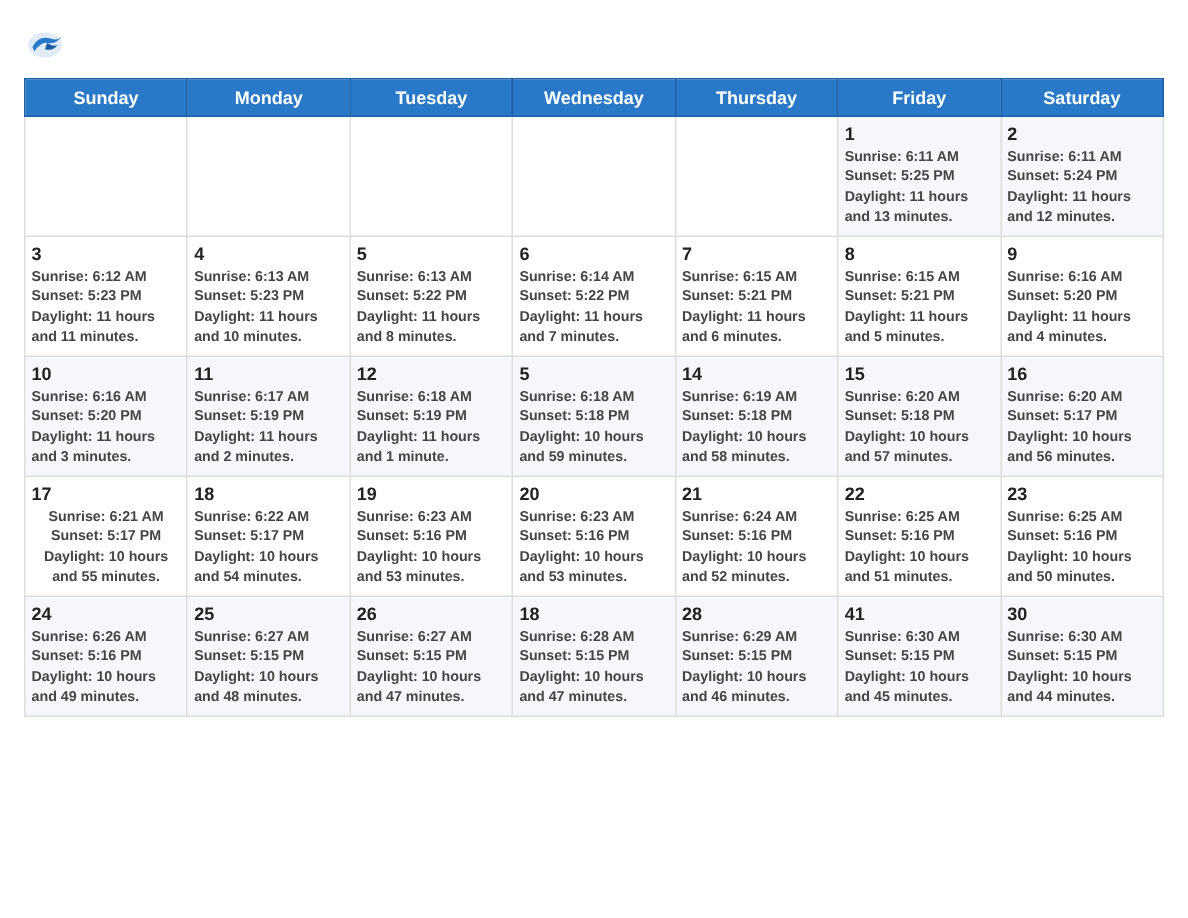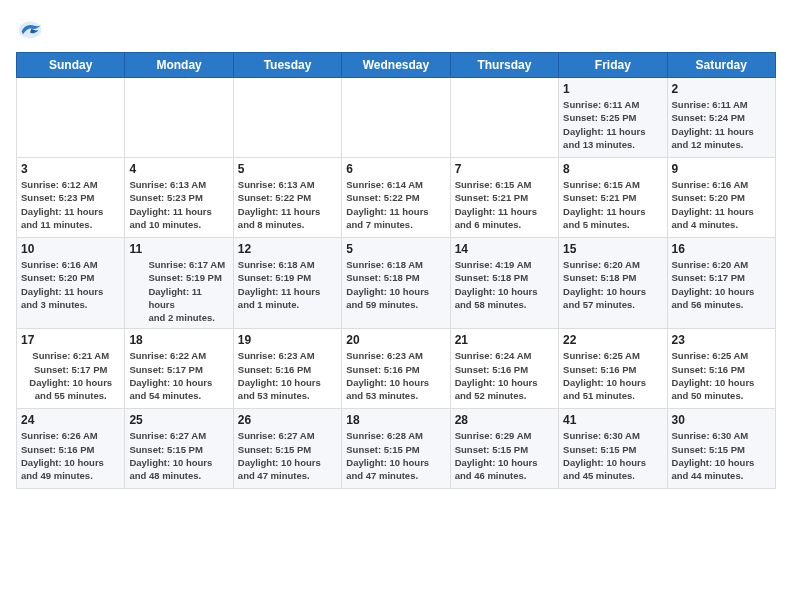--- a/index.html
+++ b/index.html
@@ -199,42 +199,42 @@
       <tr>
         <td>
           <span class="day-number">10</span>
           <div class="day-info" style="white-space: pre-line;">Sunrise: 6:16 AM
 Sunset: 5:20 PM
 Daylight: 11 hours
 and 3 minutes.</div>
         </td>
         <td>
           <span class="day-number">11</span>
-          <div class="day-info" style="white-space: pre-line; margin-left: 19px;">Sunrise: 6:17 AM
+          <div class="day-info" style="white-space: pre-line;">Sunrise: 6:17 AM
 Sunset: 5:19 PM
 Daylight: 11 hours
 and 2 minutes.</div>
         </td>
         <td>
           <span class="day-number">12</span>
           <div class="day-info" style="white-space: pre-line;">Sunrise: 6:18 AM
 Sunset: 5:19 PM
 Daylight: 11 hours
 and 1 minute.</div>
         </td>
         <td>
           <span class="day-number">5</span>
           <div class="day-info" style="white-space: pre-line;">Sunrise: 6:18 AM
 Sunset: 5:18 PM
 Daylight: 10 hours
 and 59 minutes.</div>
         </td>
         <td>
           <span class="day-number">14</span>
-          <div class="day-info" style="white-space: pre-line;">Sunrise: 4:19 AM
+          <div class="day-info" style="white-space: pre-line;">Sunrise: 6:19 AM
 Sunset: 5:18 PM
 Daylight: 10 hours
 and 58 minutes.</div>
         </td>
         <td>
           <span class="day-number">15</span>
           <div class="day-info" style="white-space: pre-line;">Sunrise: 6:20 AM
 Sunset: 5:18 PM
 Daylight: 10 hours
 and 57 minutes.</div>

